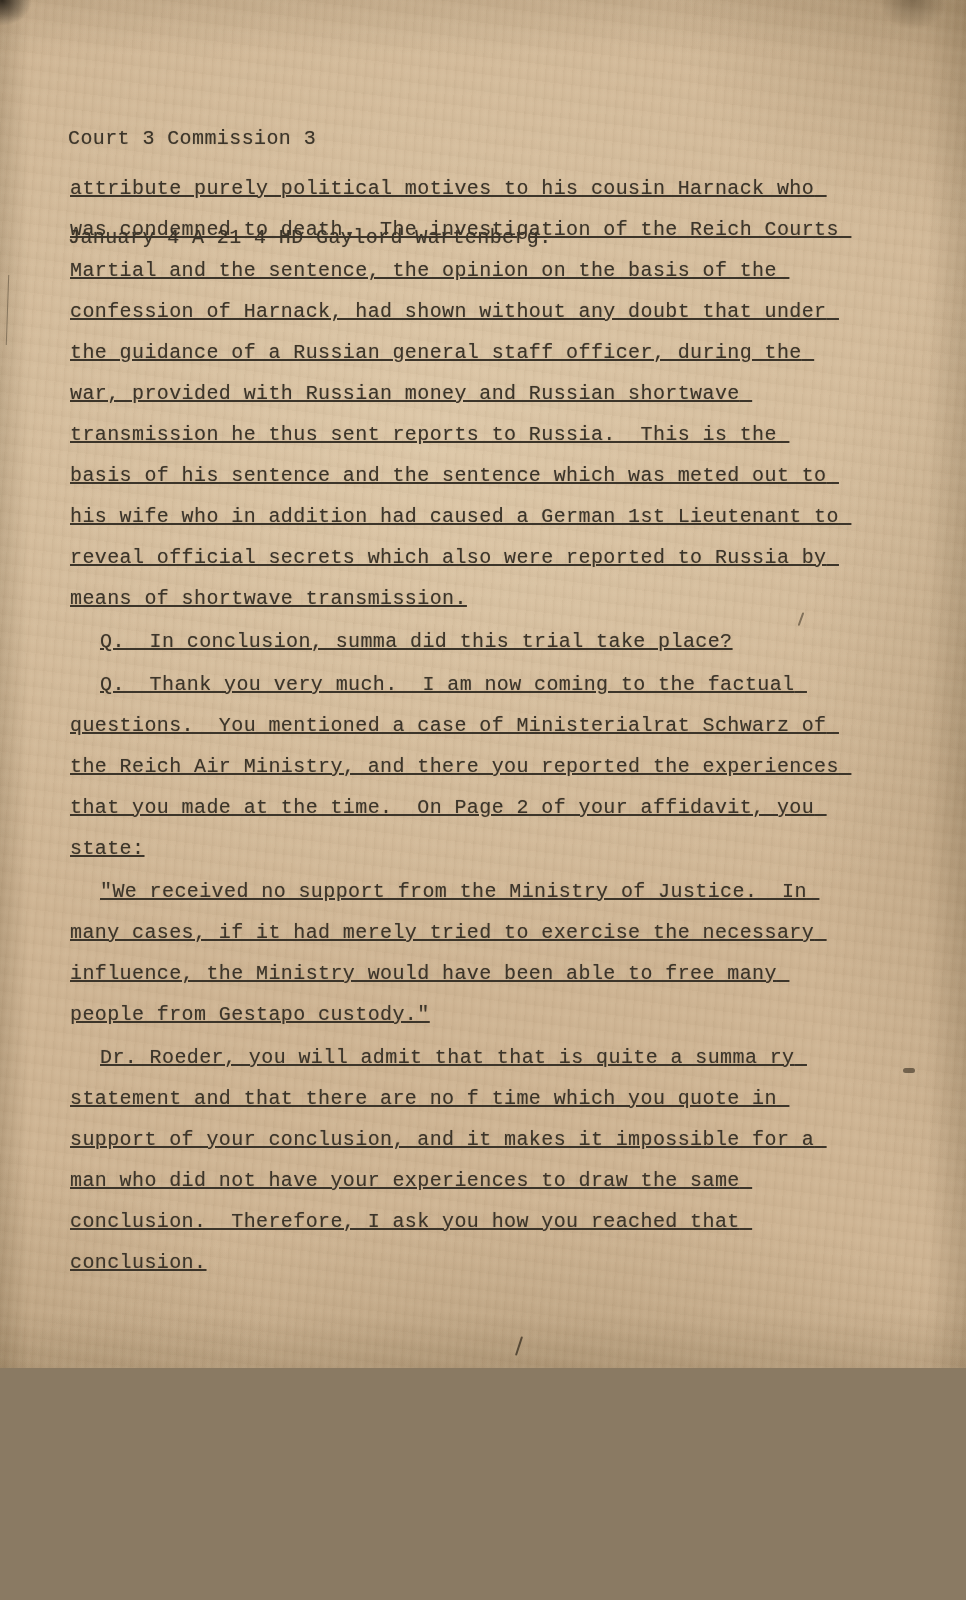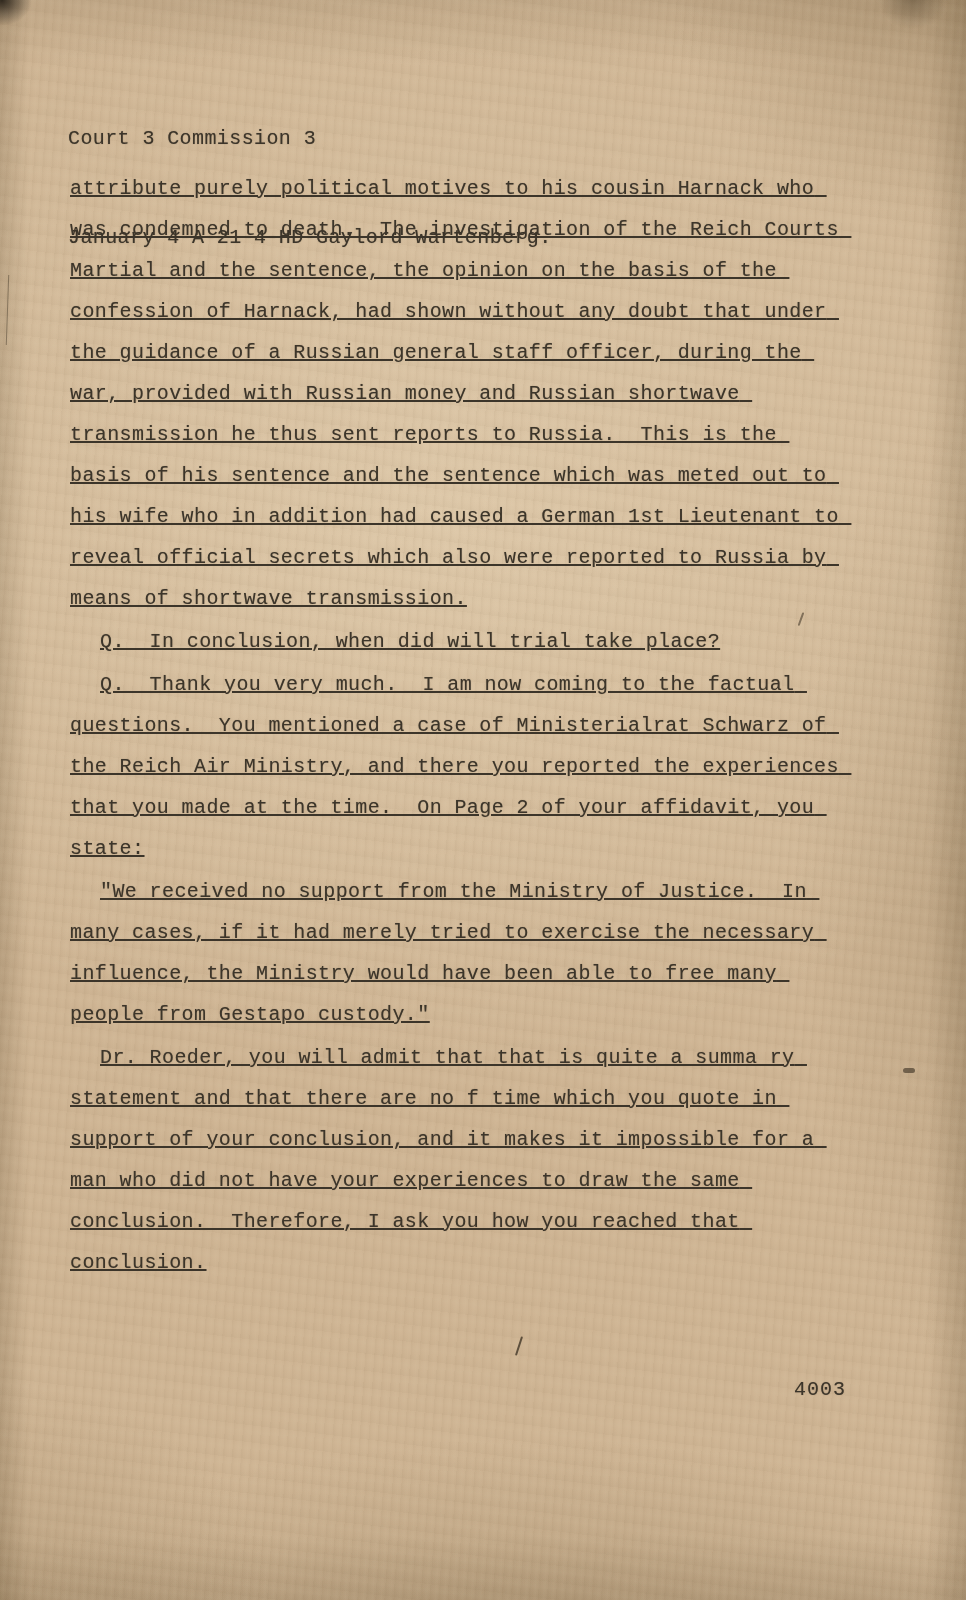--- a/index.html
+++ b/index.html
@@ -3,21 +3,21 @@
 <meta charset="utf-8">
 <style>
   html, body {
     margin: 0;
     padding: 0;
     background: #8a7a63;
   }
   .page {
     position: relative;
     width: 966px;
-    height: 1600px;
+    height: 1368px;
     margin: 0 auto;
     overflow: hidden;
     font-family: "Liberation Mono", "DejaVu Sans Mono", monospace;
     color: #3c352a;
     background:
       radial-gradient(ellipse 1100px 850px at 45% 32%, rgba(255,243,216,0.30), rgba(255,243,216,0) 65%),
       radial-gradient(ellipse 420px 330px at 100% 0%, rgba(110,88,55,0.28), rgba(110,88,55,0) 70%),
       radial-gradient(ellipse 380px 300px at 0% 100%, rgba(110,88,55,0.20), rgba(110,88,55,0) 72%),
       radial-gradient(ellipse 700px 260px at 55% 102%, rgba(104,84,52,0.22), rgba(104,84,52,0) 75%),
       radial-gradient(ellipse 260px 700px at 101% 55%, rgba(112,90,58,0.18), rgba(112,90,58,0) 70%),
@@ -128,21 +128,21 @@
   <div class="stray-slash-2"></div>
   <div class="stray-dash-right"></div>
 
   <div class="header">
     <div>Court 3 Commission 3</div>
     <div>January 4-A-21-4-HD-Gaylord-Wartenberg.</div>
   </div>
 
   <div class="body-text">
     <p>attribute purely political motives to his cousin Harnack who was condemned to death.  The investigation of the Reich Courts Martial and the sentence, the opinion on the basis of the confession of Harnack, had shown without any doubt that under the guidance of a Russian general staff officer, during the war, provided with Russian money and Russian shortwave transmission he thus sent reports to Russia.  This is the basis of his sentence and the sentence which was meted out to his wife who in addition had caused a German 1st Lieutenant to reveal official secrets which also were reported to Russia by means of shortwave transmission.</p>
-    <p class="indent">Q.  In conclusion, when did will trial take place?</p>
+    <p class="indent">Q.  In conclusion, summa did this trial take place?</p>
     <p class="indent">Q.  Thank you very much.  I am now coming to the factual questions.  You mentioned a case of Ministerialrat Schwarz of the Reich Air Ministry, and there you reported the experiences that you made at the time.  On Page 2 of your affidavit, you state:</p>
     <p class="indent">"We received no support from the Ministry of Justice.  In many cases, if it had merely tried to exercise the necessary influence, the Ministry would have been able to free many people from Gestapo custody."</p>
     <p class="indent">Dr. Roeder, you will admit that that is quite a summa ry statement and that there are no f time which you quote in support of your conclusion, and it makes it impossible for a man who did not have your experiences to draw the same conclusion.  Therefore, I ask you how you reached that conclusion.</p>
   </div>
 
   <div class="page-number">4003</div>
 
 </div>
 
 </body></html>

